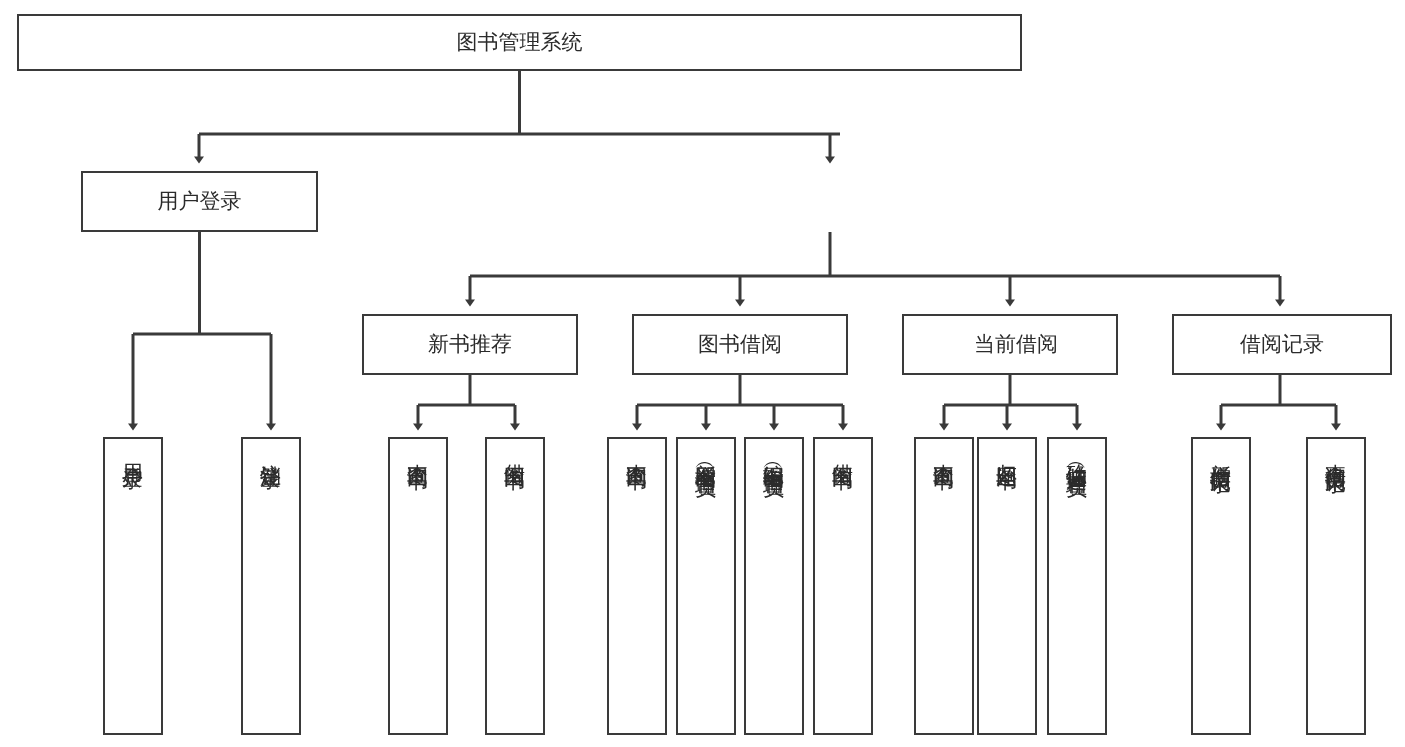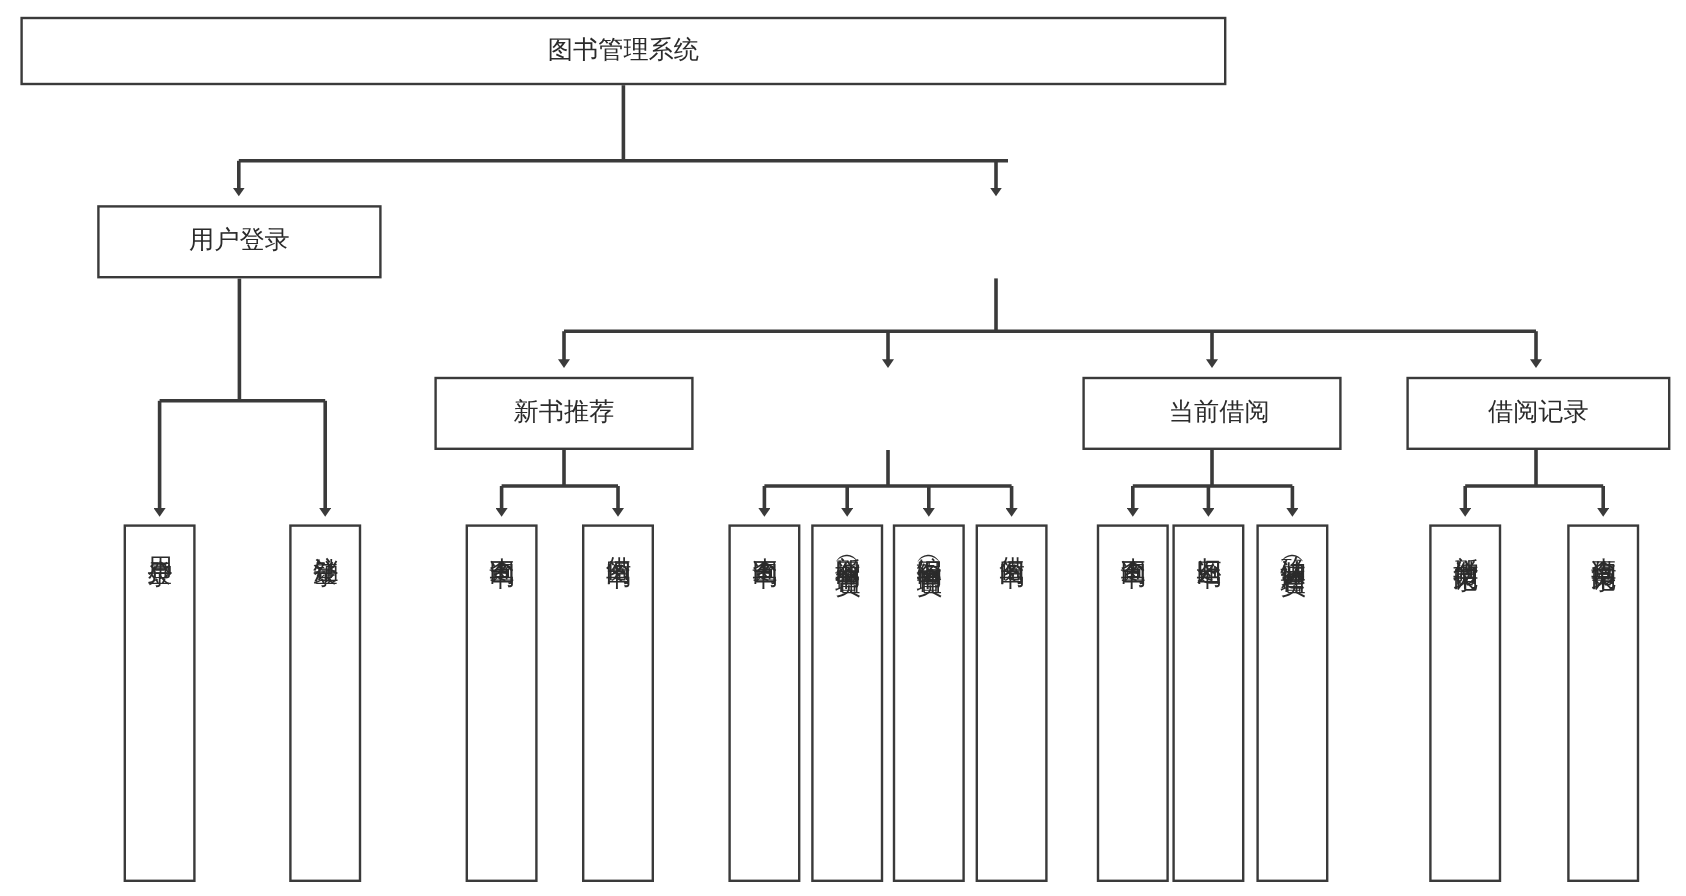--- a/index.html
+++ b/index.html
@@ -126,20 +126,23 @@
     <span class="label">图书管理系统</span>
   </div>
 
   <div class="node horiz" style="left:81px; top:171px; width:237px; height:61px;">
     <span class="label">用户登录</span>
   </div>
 
   <div class="node horiz" style="left:362px; top:314px; width:216px; height:61px;">
     <span class="label">新书推荐</span>
   </div>
+  <div class="node horiz" style="left:632px; top:314px; width:216px; height:61px;">
+    <span class="label">图书借阅</span>
+  </div>
   <div class="node horiz" style="left:902px; top:314px; width:216px; height:61px;padding-left:12px;">
     <span class="label">当前借阅</span>
   </div>
   <div class="node horiz" style="left:1172px; top:314px; width:220px; height:61px;">
     <span class="label">借阅记录</span>
   </div>
 
   <div class="node vert" style="left:103px; top:437px; width:60px; height:298px;">
     <span class="label">用户登录</span>
   </div>

